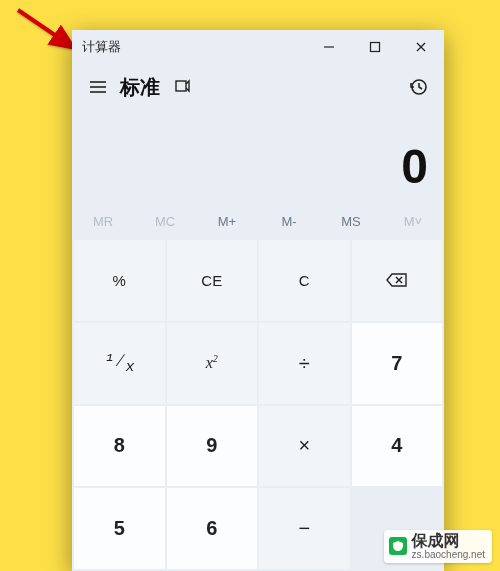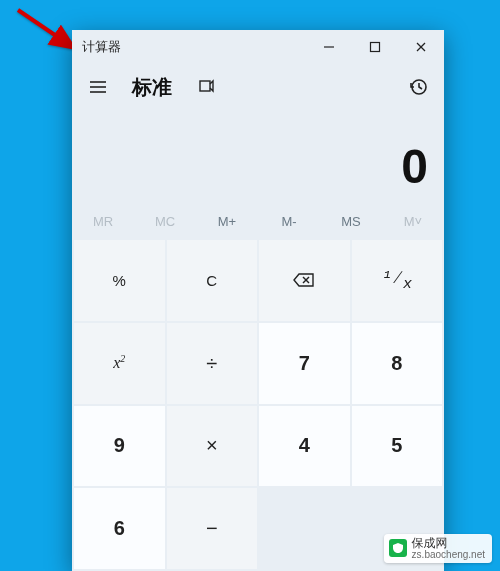--- a/index.html
+++ b/index.html
@@ -1,26 +1,26 @@
 <!DOCTYPE html>
 <html><head>
 <meta charset="utf-8">
 <style>
   html,body{margin:0;padding:0;width:500px;height:571px;overflow:hidden;font-family:"Segoe UI","Microsoft YaHei",Arial,sans-serif;}
-  .desktop{width:500px;height:571px;background:#0ea5e9;position:relative;}
+  .desktop{width:500px;height:571px;background:#fde047;position:relative;}
   .window{position:absolute;left:72px;top:30px;width:372px;height:541px;background:#e8eef4;box-shadow:0 6px 24px rgba(0,0,0,0.4);display:flex;flex-direction:column;}
   .titlebar{height:34px;display:flex;align-items:center;justify-content:space-between;padding-left:10px;}
   .title{font-size:13px;color:#222;}
   .winbtns{display:flex;}
   .winbtn{width:46px;height:34px;display:flex;align-items:center;justify-content:center;}
   .winbtn svg{stroke:#222;stroke-width:1.2;fill:none;}
   .header{display:flex;align-items:center;height:46px;padding:0 8px;}
   .ham{width:36px;height:36px;display:flex;align-items:center;justify-content:center;}
   .ham svg{stroke:#222;stroke-width:1.6;}
-  .mode{font-size:20px;font-weight:700;color:#111;margin:0 16px;}
+  .mode{font-size:20px;font-weight:700;color:#111;margin:0 4px;}
   .pin{width:36px;height:36px;display:flex;align-items:center;justify-content:center;}
   .pin svg{stroke:#222;stroke-width:1.4;fill:none;}
   .spacer{flex:1;}
   .hist{width:36px;height:36px;display:flex;align-items:center;justify-content:center;}
   .hist svg{stroke:#222;stroke-width:1.6;fill:none;}
   .display{height:84px;display:flex;align-items:flex-end;justify-content:flex-end;padding:0 16px 10px 0;font-size:48px;font-weight:600;color:#111;}
   .memrow{display:grid;grid-template-columns:repeat(6,1fr);height:34px;}
   .mbtn{display:flex;align-items:center;justify-content:center;font-size:13px;color:#6b7a86;}
   .mbtn.disabled{color:#b5bec6;}
   .keypad{flex:1;padding:2px;display:grid;grid-template-columns:repeat(4,1fr);grid-auto-rows:1fr;gap:2px;}
@@ -32,21 +32,21 @@
   .key .sq{font-style:italic;font-family:"Times New Roman",serif;font-size:16px;}
   .key .sq sup{font-size:10px;}
   .key .rt{font-style:italic;font-family:"Times New Roman",serif;font-size:15px;}
   .back svg{stroke:#222;stroke-width:1.4;fill:none;}
   .arrow{position:absolute;left:14px;top:6px;pointer-events:none;}
   .arrow svg{filter:drop-shadow(0 1px 1px rgba(0,0,0,0.3));}
   .watermark{position:absolute;right:8px;bottom:8px;background:rgba(255,255,255,0.92);border-radius:4px;padding:3px 7px 3px 5px;display:flex;align-items:center;font-size:12px;color:#333;box-shadow:0 1px 3px rgba(0,0,0,0.2);}
   .wm-ico{width:18px;height:18px;background:#17b24a;border-radius:3px;display:flex;align-items:center;justify-content:center;margin-right:5px;}
   .wm-ico svg{fill:#fff;}
   .wm-txt{display:flex;flex-direction:column;line-height:1.05;}
-  .wm-txt .t{font-weight:400;font-size:12px;}
+  .wm-txt .t{font-weight:700;font-size:16px;}
   .wm-txt .u{font-size:10px;color:#6b6b6b;}
 </style>
 </head>
 <body>
 
 <div class="desktop">
 
   <div class="arrow">
     <svg width="80" height="60">
       <defs>
@@ -115,20 +115,21 @@
       <div class="mbtn disabled">MR</div>
       <div class="mbtn disabled">MC</div>
       <div class="mbtn">M+</div>
       <div class="mbtn">M-</div>
       <div class="mbtn">MS</div>
       <div class="mbtn disabled">M˅</div>
     </div>
 
     <div class="keypad">
       <button class="key func">%</button>
+      <button class="key func">CE</button>
       <button class="key func">C</button>
       <button class="key func back">
         <svg width="22" height="14">
             <path d="M6,1 H20 V13 H6 L1,7 Z"></path>
             <line x1="10" y1="4" x2="16" y2="10"></line>
             <line x1="16" y1="4" x2="10" y2="10"></line>
           </svg>
       </button>
 
       <button class="key func">

